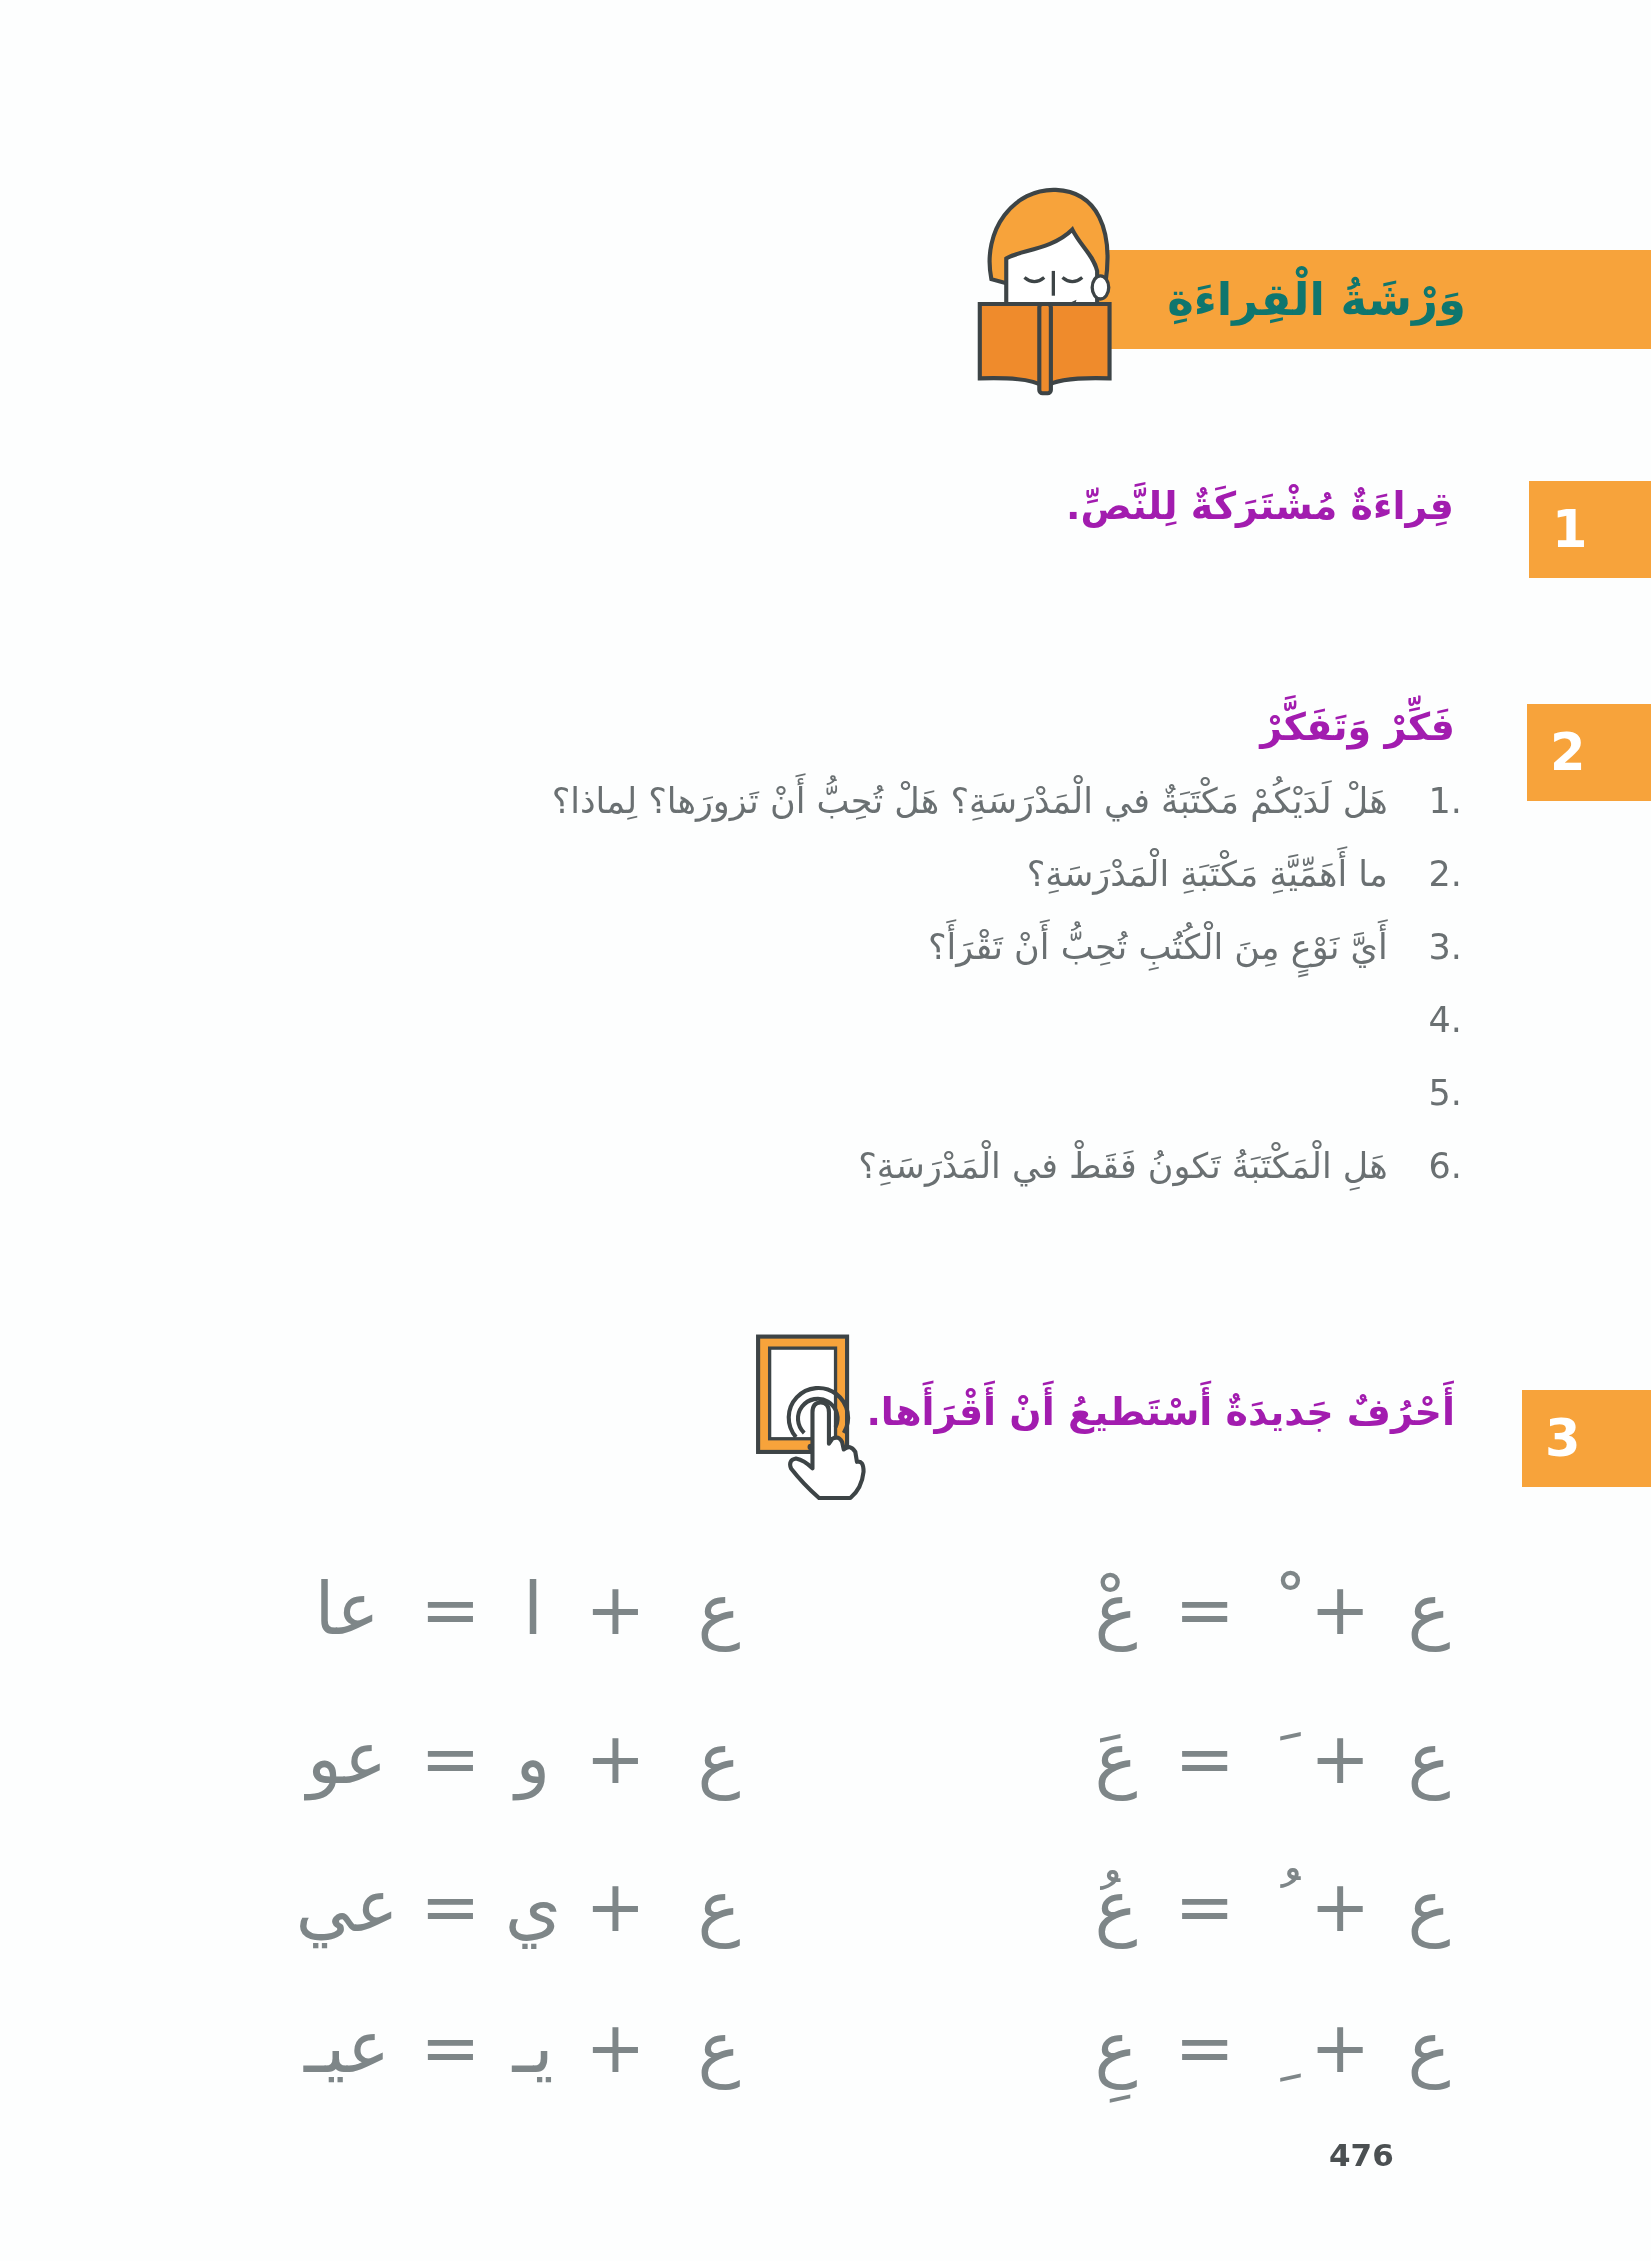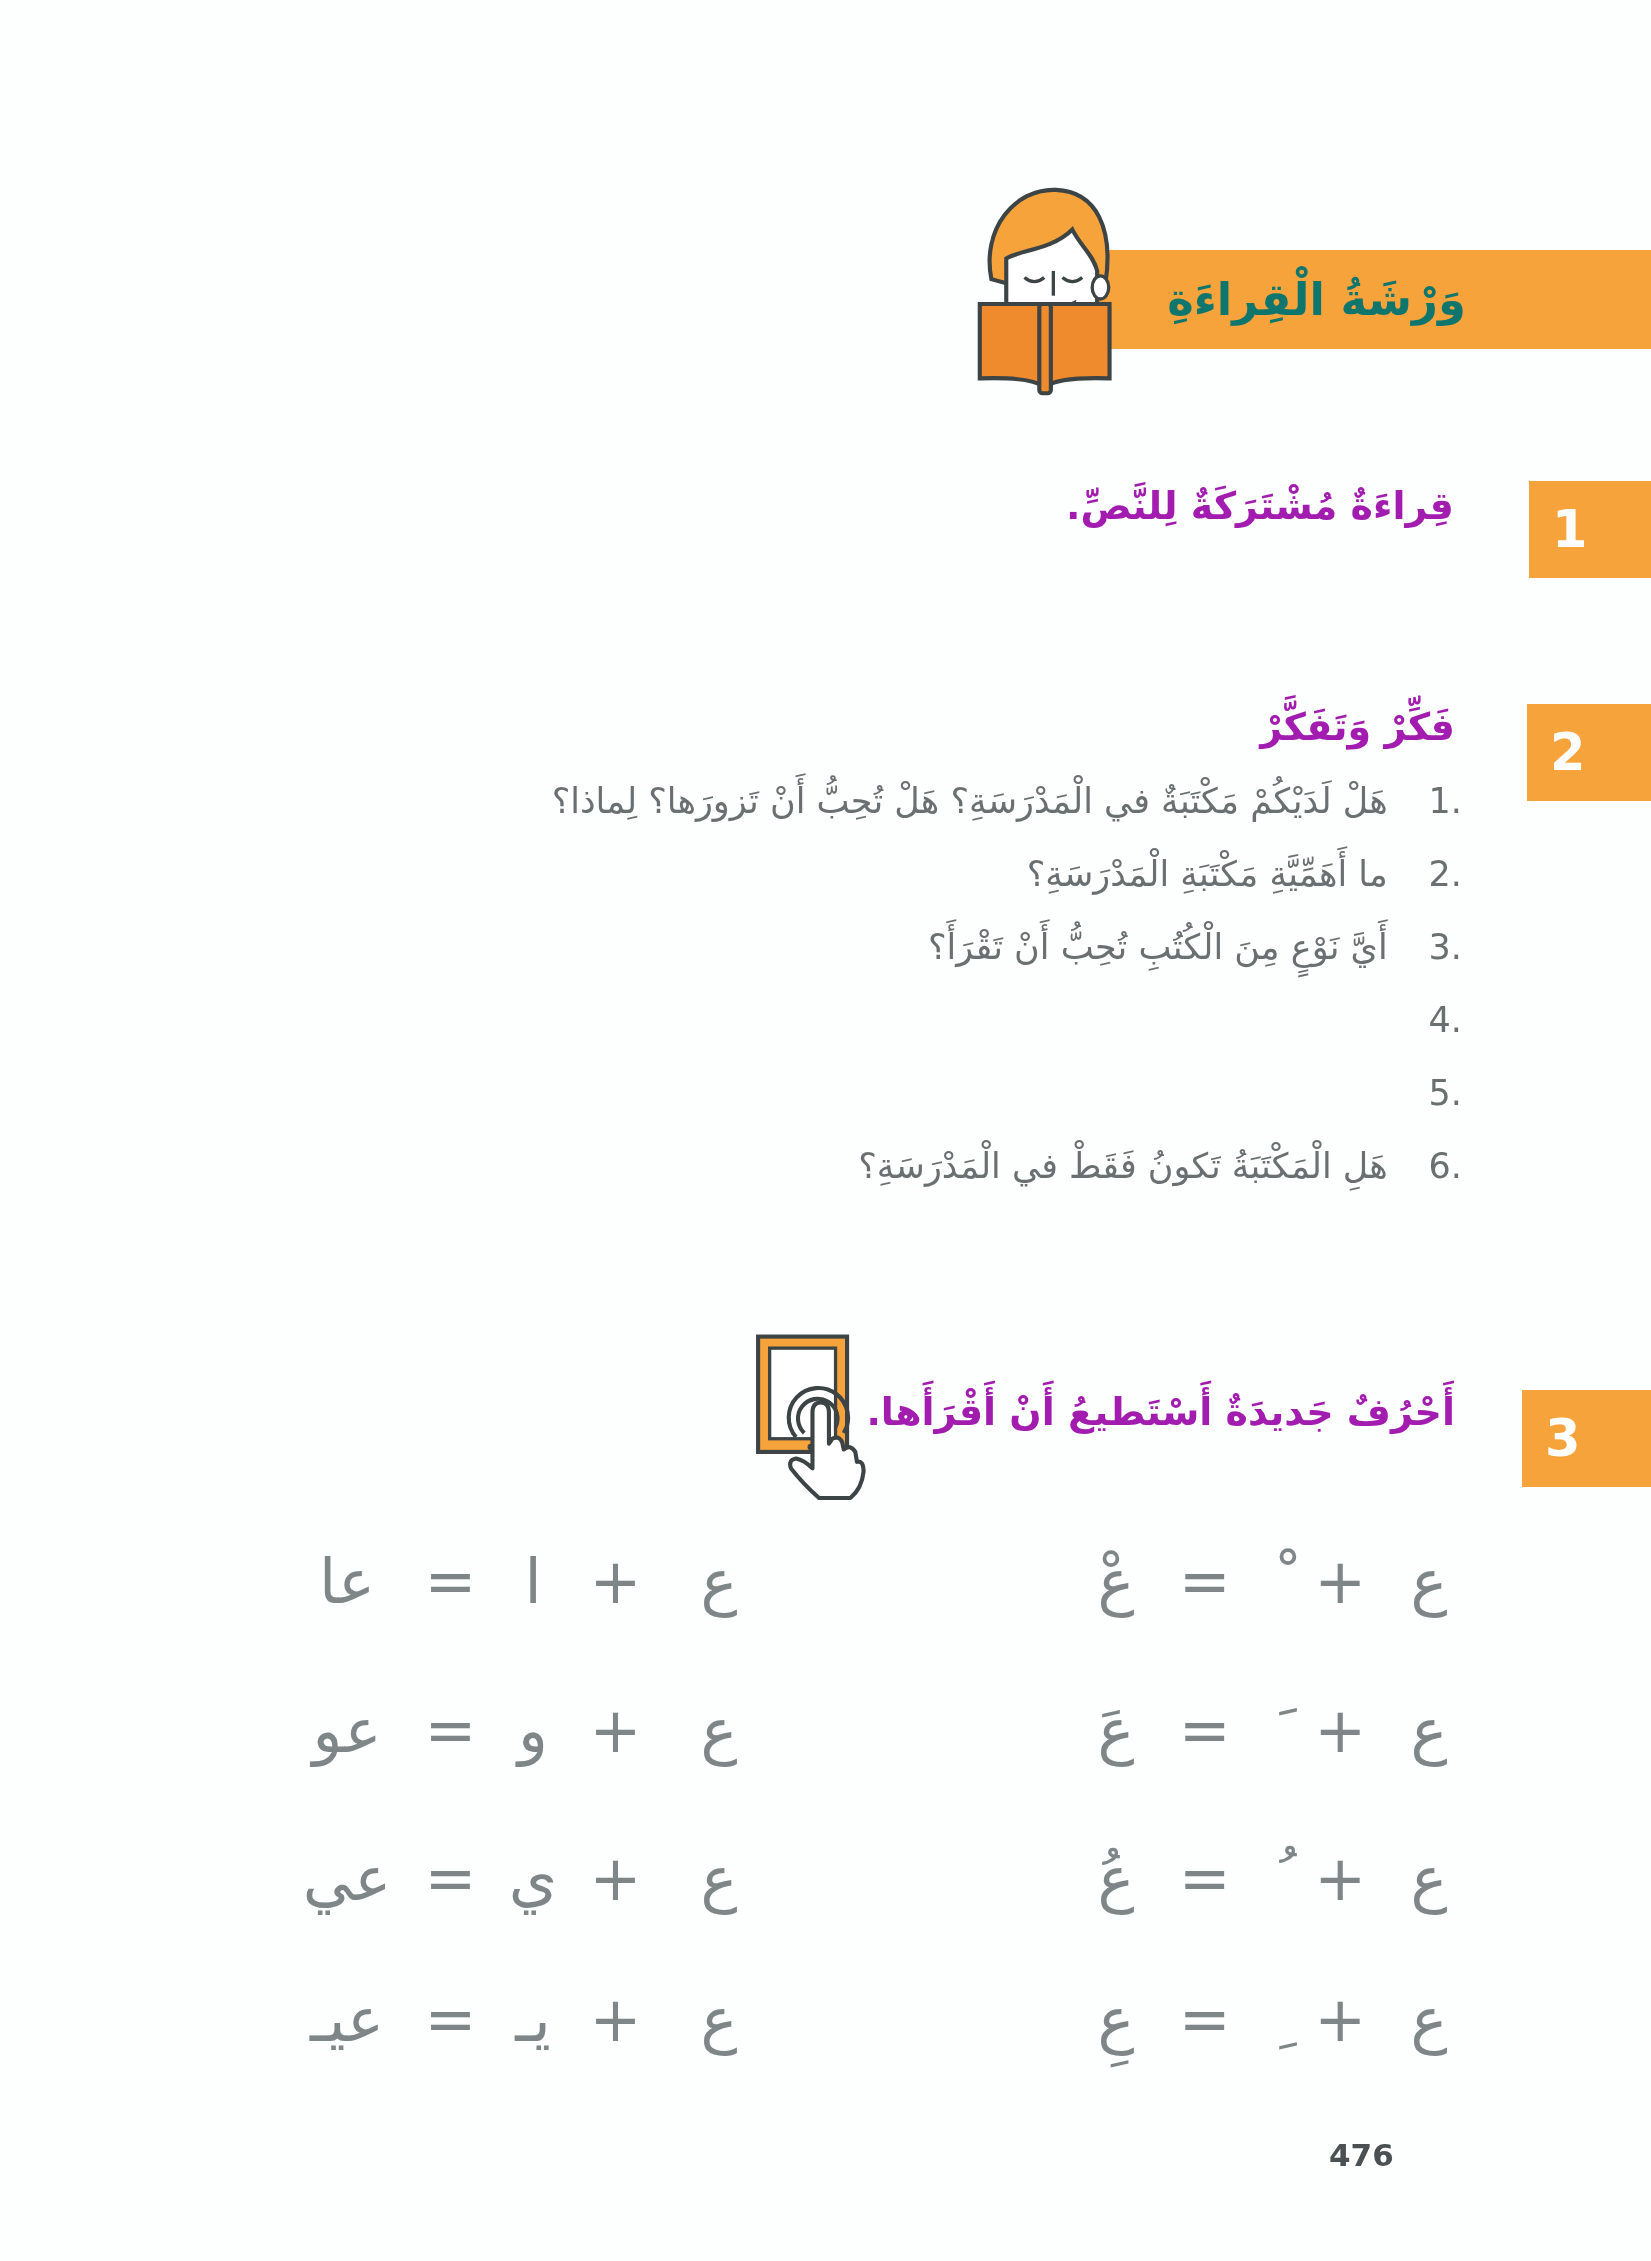--- a/index.html
+++ b/index.html
@@ -109,23 +109,23 @@
     .eq-grid {
       position: absolute;
       left: 281px; top: 1511px;
       width: 1206px;
       height: 562px;
     }
     .eq {
       position: absolute;
       direction: ltr;
       display: flex;
-      align-items: center;
+      align-items: flex-end;
       justify-content: flex-end;
-      font-size: 62px;
+      font-size: 72px;
       color: #7e8688;
       white-space: nowrap;
       height: 140px;
     }
     .eq .part {
       display: inline-block;
       text-align: center;
     }
     .eq .op {
       display: inline-block;

